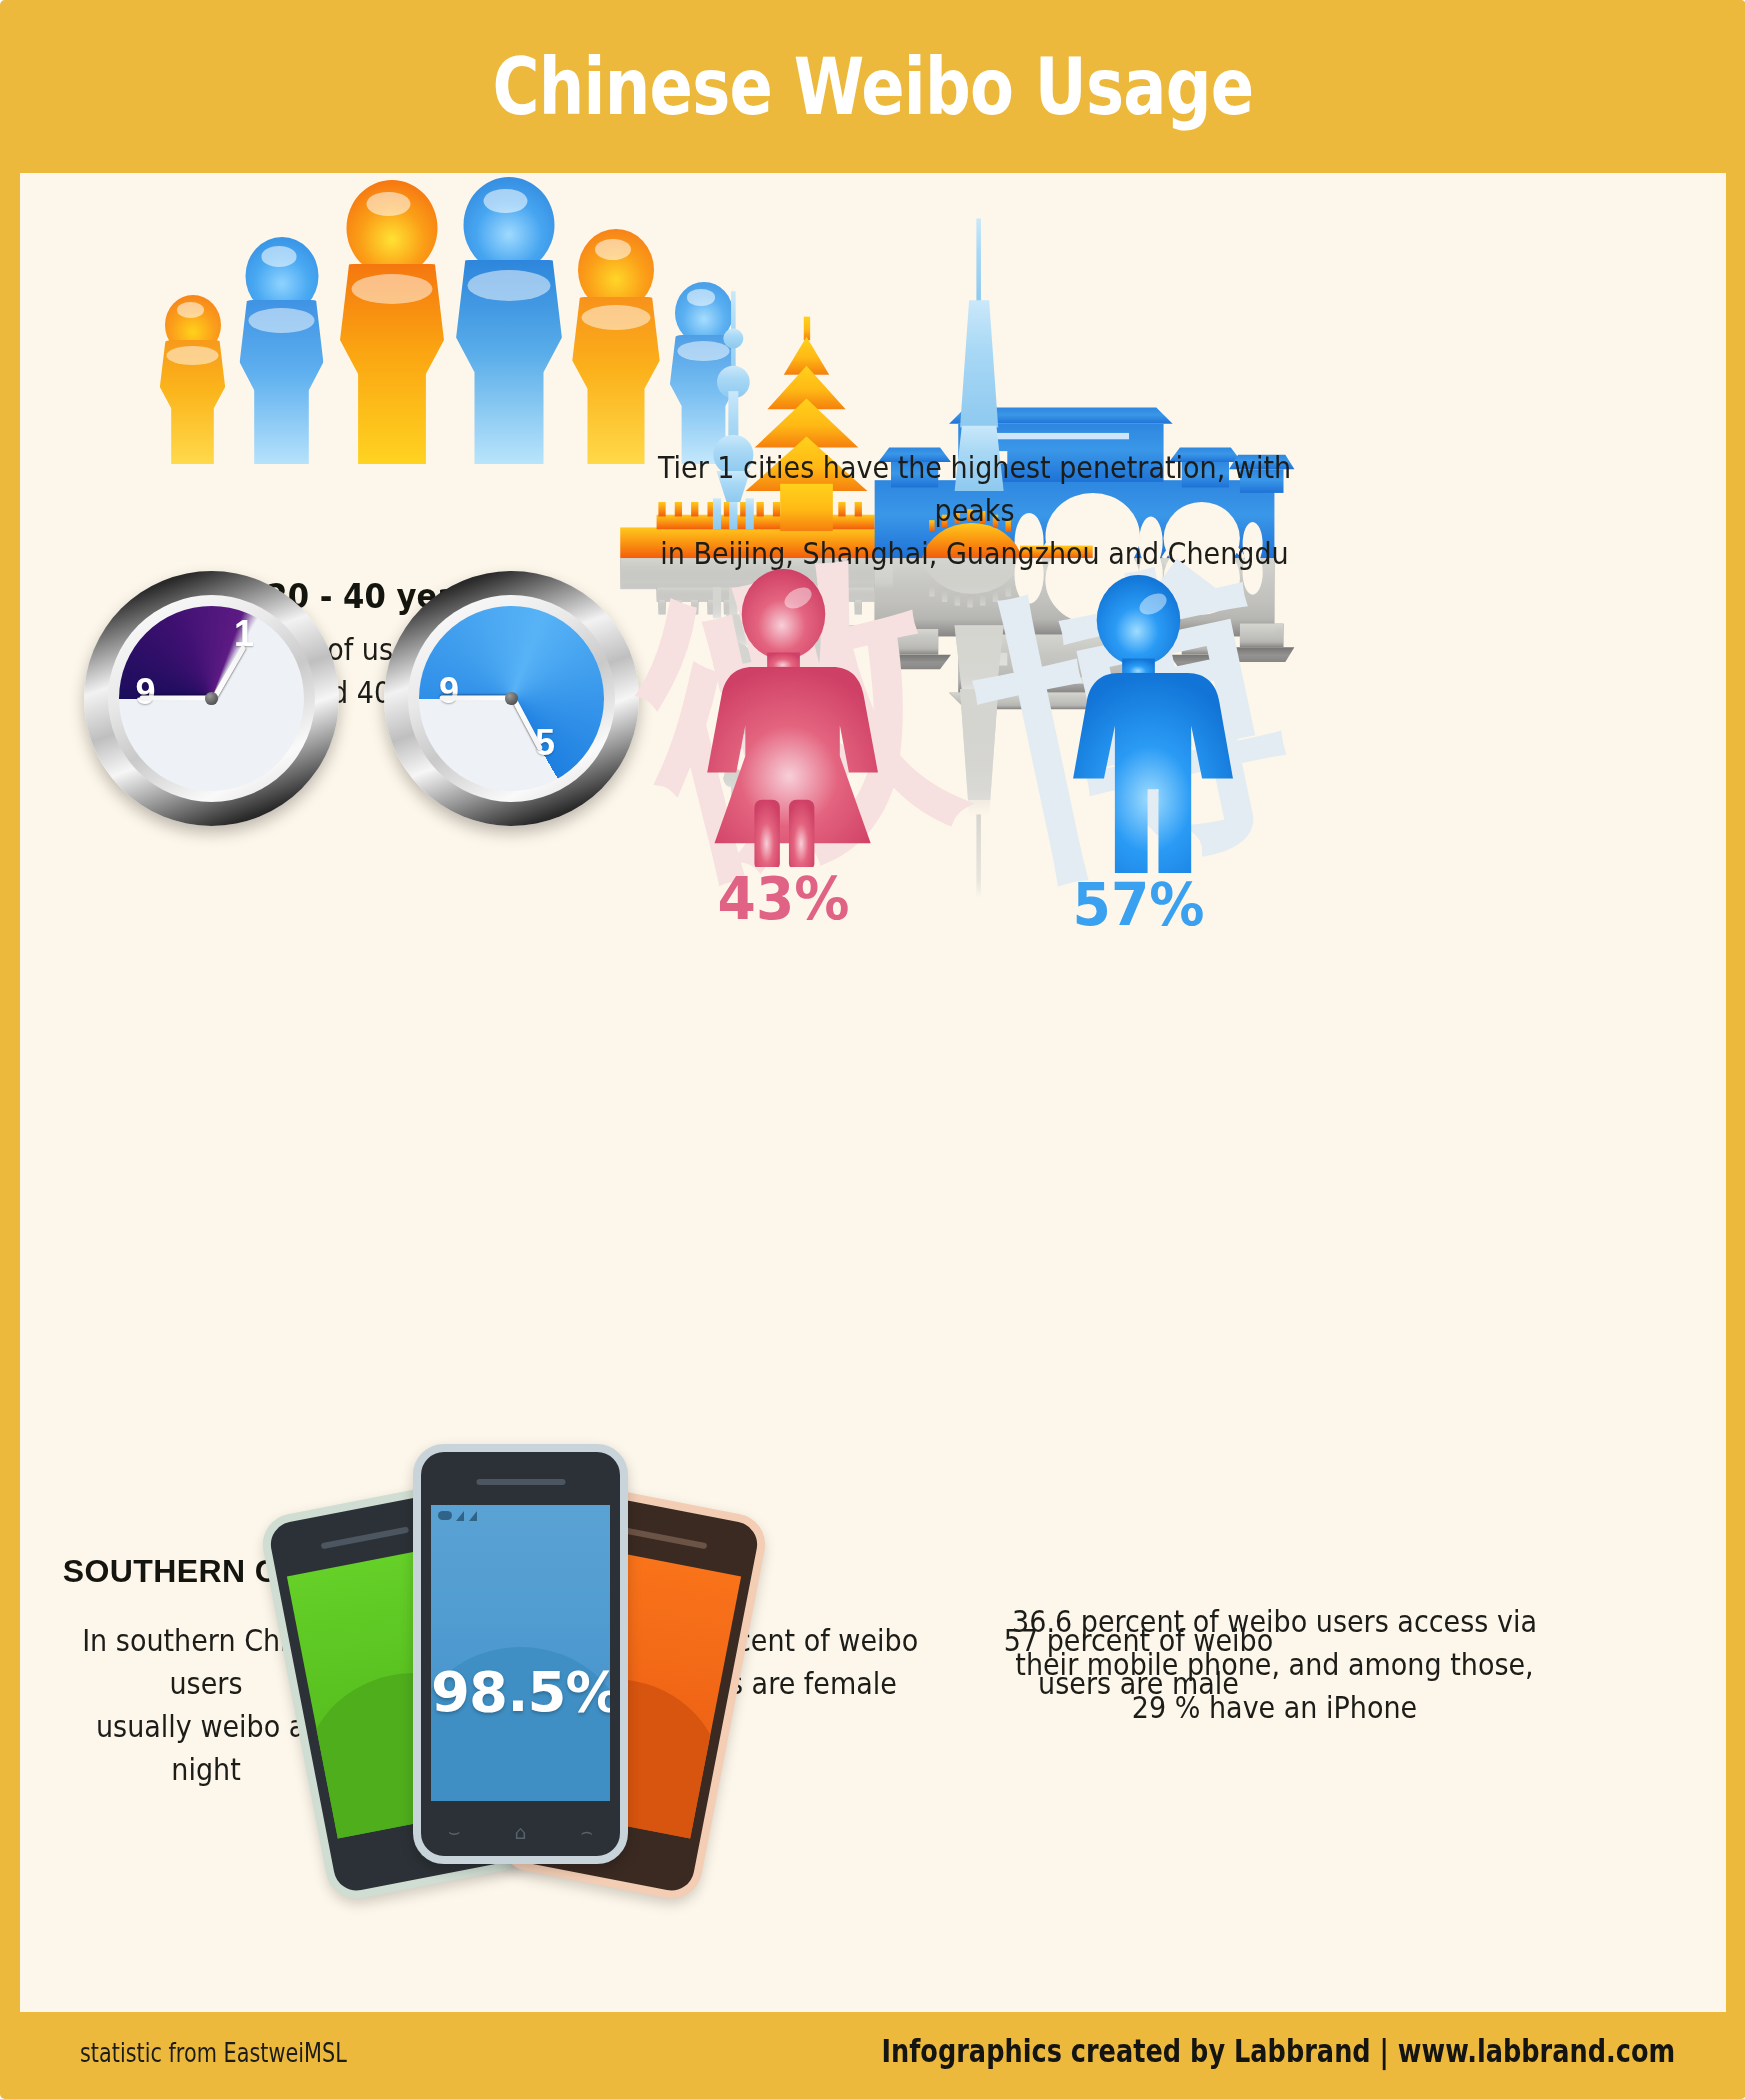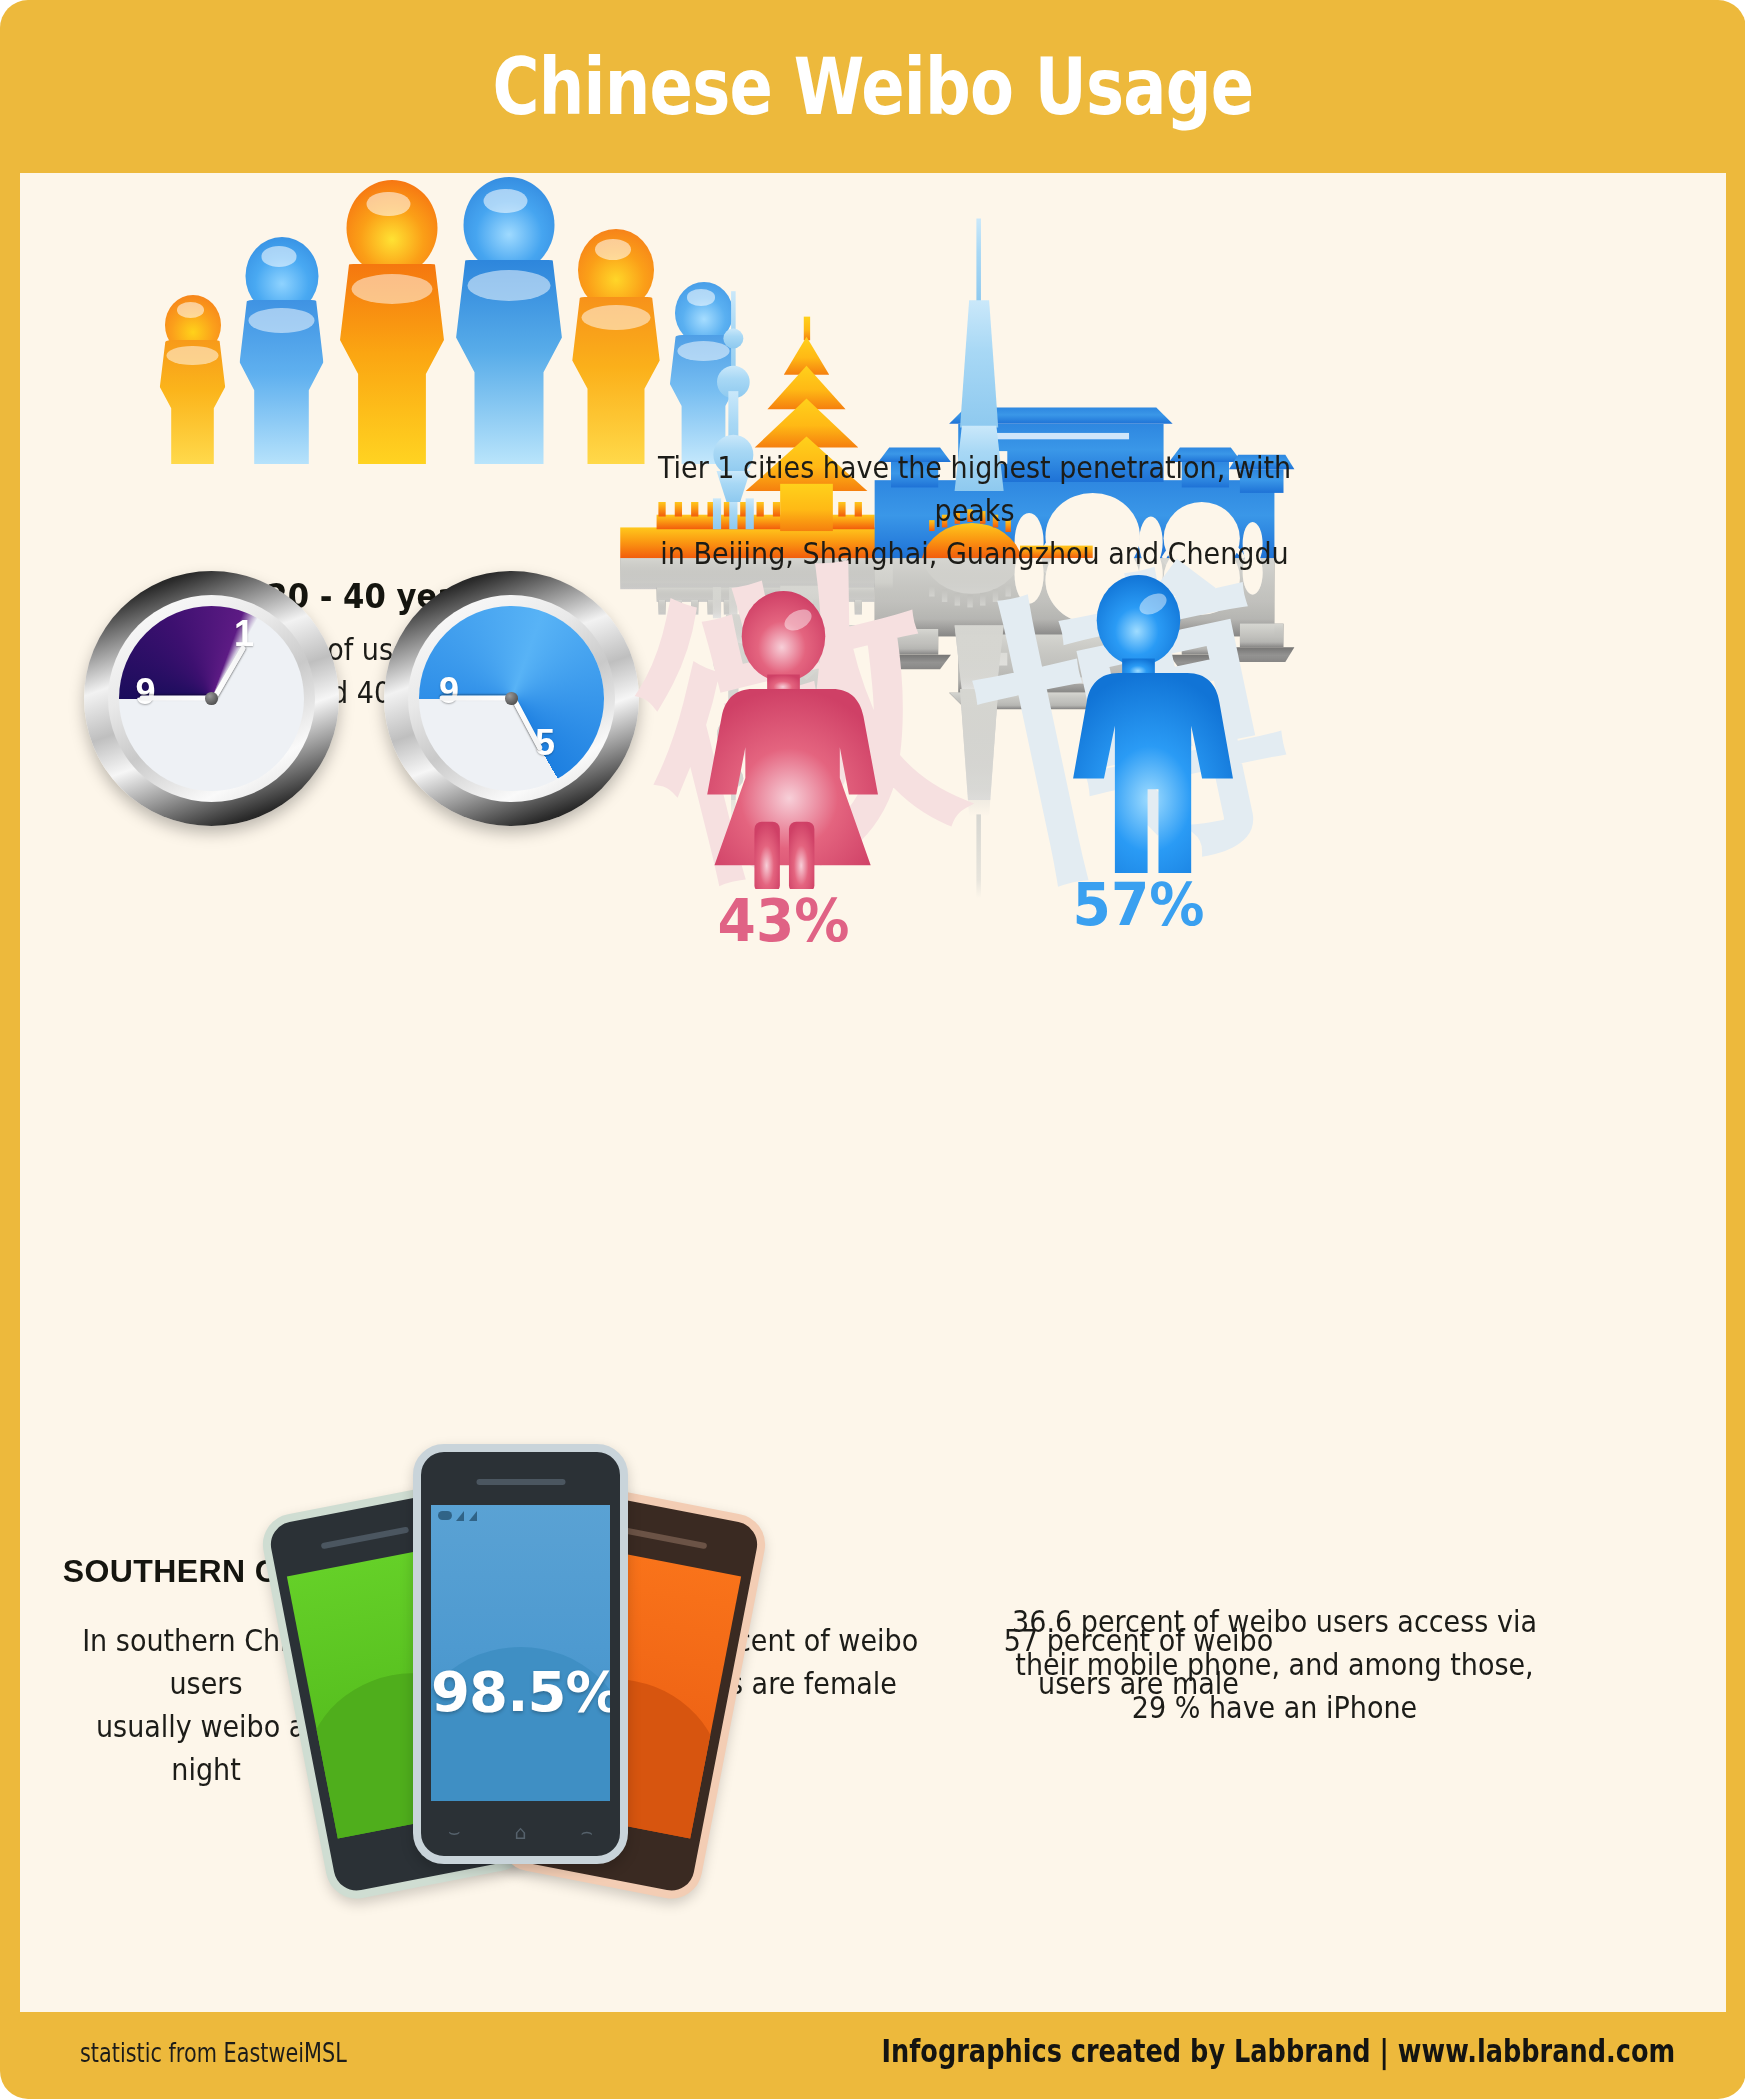--- a/index.html
+++ b/index.html
@@ -6,21 +6,21 @@
   html, body {
     width: 1746px; height: 2099px;
     background: #ffffff;
     font-family: "Liberation Sans", sans-serif;
     overflow: hidden;
   }
   .poster {
     position: relative;
     width: 1746px; height: 2099px;
     background: #edb93c;
-    border-radius: 28px;
+    border-radius: 5px;
     overflow: hidden;
   }
   
   .header {
     position: absolute; left: 0; top: 0; width: 1746px; height: 173px;
     display: flex; align-items: center; justify-content: center;
   }
   .header-title {
     font-family: "DejaVu Sans", sans-serif;
     font-weight: 700;
@@ -472,21 +472,21 @@
         <div>office hours</div>
       </div>
     </div>
 
     <div>
 
       <div class="watermark" style="left:627px; top:391px; font-size:300px; color:#f6e0e0; transform:rotate(-14deg);">微</div>
 
       <div class="watermark" style="left:964px; top:400px; font-size:300px; color:#e3ecf2; transform:rotate(-12deg);">博</div>
 
-      <div class="gender-block" style="left:600px; top:416px;">
+      <div class="gender-block" style="left:600px; top:394px;">
         <svg width="327" height="300" viewBox="0 0 360 330">
           <defs>
             <radialGradient id="gPink" cx="48%" cy="62%" r="62%">
               <stop offset="0%" stop-color="#f7cfd8"></stop>
               <stop offset="46%" stop-color="#e4647f"></stop>
               <stop offset="100%" stop-color="#cf4066"></stop>
             </radialGradient>
           </defs>
           <g fill="url(#gPink)">
             <ellipse cx="180" cy="52" rx="46" ry="50"></ellipse>

